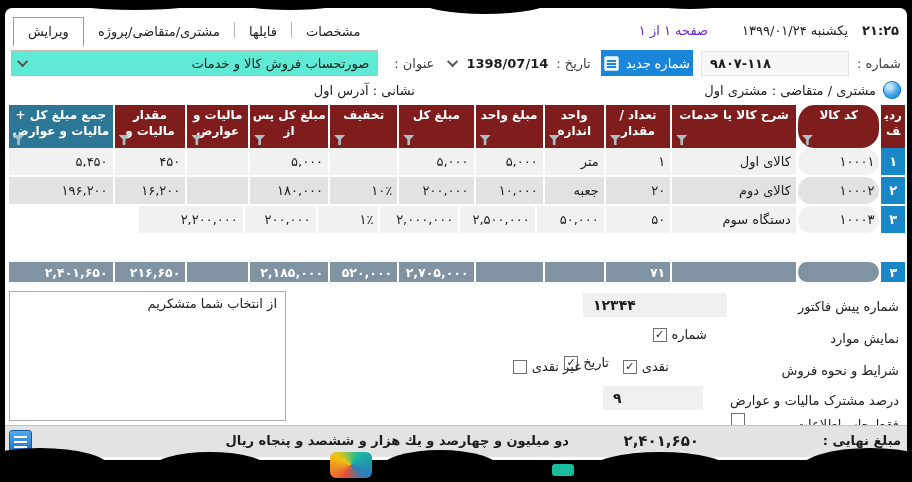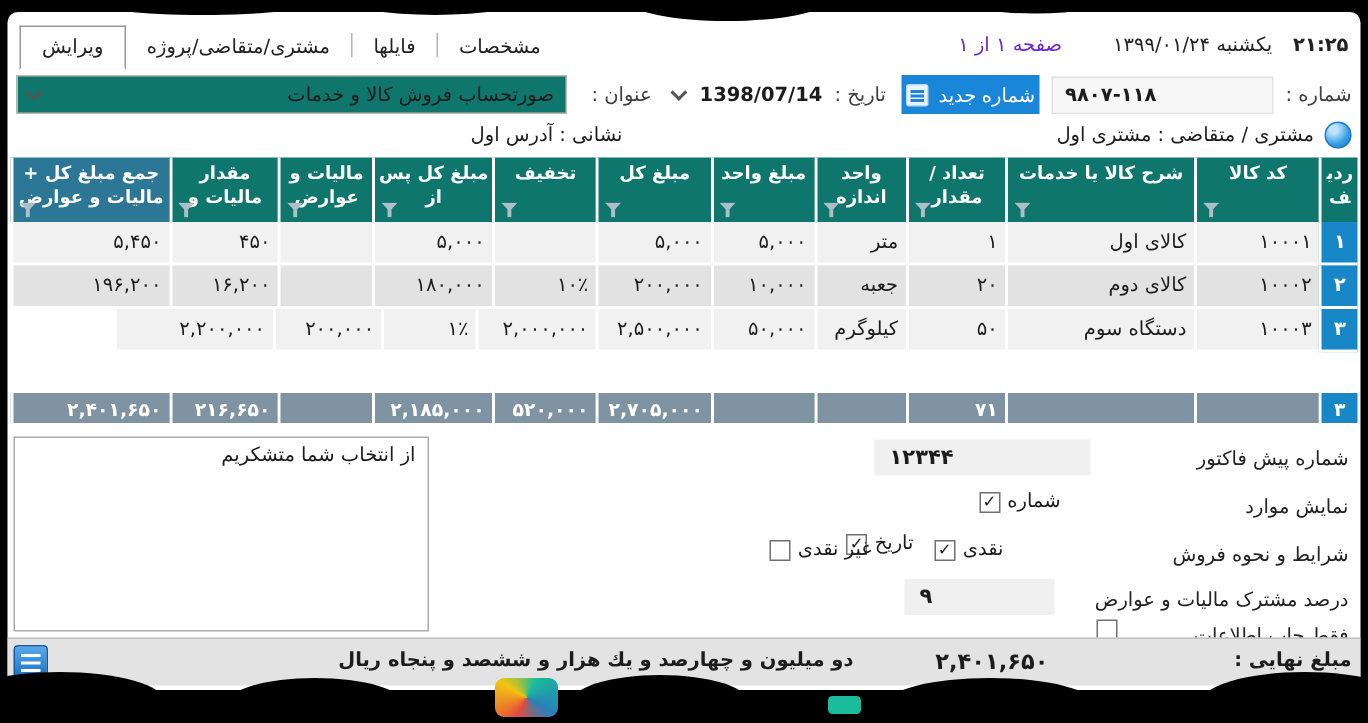--- a/index.html
+++ b/index.html
@@ -23,50 +23,50 @@
   .hdr-row2 { position:absolute; top:40px; right:6px; left:6px; height:30px; display:flex; align-items:center; }
   .lbl { white-space:nowrap; color:#404040; }
   .num-field { width:148px; height:25px; background:#f7f7f7; border:1px solid #e3e3e3; margin:0 8px; display:flex; align-items:center; justify-content:flex-end; padding:0 8px; font-weight:bold; }
   .btn-new { height:26px; background:#1a86d9; color:#fff; border:none; display:flex; align-items:center; gap:7px; padding:0 3px; cursor:pointer; font-size:13px; }
   .mini-form-icon { width:15px; height:15px; background:#eaf4fd; border:1px solid #bcd9f2; border-radius:2px;
      background-image:linear-gradient(#1a86d9 0 0),linear-gradient(#1a86d9 0 0),linear-gradient(#1a86d9 0 0);
      background-size:9px 2px,9px 2px,9px 2px; background-position:2px 3px,2px 6px,2px 9px; background-repeat:no-repeat; }
   .date-wrap { display:flex; align-items:center; margin:0 10px 0 16px; gap:8px; }
   .date-val { font-weight:bold; }
   .chev { width:8px; height:8px; border-left:2px solid #555; border-bottom:2px solid #555; transform:rotate(-45deg) translateY(-2px); display:inline-block; }
-  .combo { flex:1; height:26px; border:1px solid #c6b6ae; background:#0f766e; display:flex; align-items:center; margin-right:8px; padding:0 8px; }
+  .combo { flex:1; height:26px; border:1px solid #c6b6ae; background:#5eead4; display:flex; align-items:center; margin-right:8px; padding:0 8px; }
   .combo .combo-val { flex:1; text-align:right; }
 
   
   .hdr-row3 { position:absolute; top:73px; right:6px; left:6px; height:24px; }
   .customer { position:absolute; right:0; top:0; display:flex; align-items:center; gap:7px; }
   .cust-icon { width:18px; height:18px; border-radius:50%; background:radial-gradient(circle at 35% 30%, #bfe3fa 15%, #3aa0e8 55%, #1565c0); box-shadow:inset 0 0 0 1px #1e7ec9; }
   .address { position:absolute; right:486px; top:2px; }
 
   
   .grid { position:absolute; top:97px; left:2px; right:2px; height:177px; display:flex; flex-direction:column; }
   .thead { display:flex; height:43px; }
-  .th { background:#0f766e; color:#fff; font-weight:bold; font-size:12px; text-align:center; padding:3px 2px 2px; border-left:2px solid #fff; position:relative; line-height:1.3; overflow:hidden; }
+  .th { background:#7f1d1d; color:#fff; font-weight:bold; font-size:12px; text-align:center; padding:3px 2px 2px; border-left:2px solid #fff; position:relative; line-height:1.3; overflow:hidden; }
   .th:first-child { word-break:break-all; }
   .th.dark { background:#2c7796; }
   .funnel { position:absolute; left:4px; bottom:3px; width:11px; height:10px; background:#aebec6; clip-path:polygon(0 0,100% 0,62% 45%,62% 100%,38% 100%,38% 45%); }
   .tr { display:flex; height:29px; }
   .td { border-left:2px solid #fff; border-bottom:2px solid #fff; display:flex; align-items:center; padding:0 5px; overflow:hidden; white-space:nowrap; }
   .tr.odd .td { background:#f1f1f1; }
   .tr.even .td { background:#e2e2e2; }
   .td.shade { background-image:linear-gradient(rgba(0,0,0,.06),rgba(0,0,0,.06)); }
   .td.lite { background-image:linear-gradient(rgba(255,255,255,.6),rgba(255,255,255,.6)); }
   .td.num { justify-content:flex-end; direction:ltr; }
   .td.rownum { background:#1787c8 !important; color:#fff; font-weight:bold; justify-content:center; background-image:none; }
   .grid-filler { flex:1; background:#fff; }
   .totals { display:flex; height:20px; }
   .tot { background:#7f93a2; color:#fff; font-weight:bold; font-size:12.5px; border-left:2px solid #fff; display:flex; align-items:center; justify-content:flex-end; padding:0 5px; direction:ltr; overflow:hidden; }
   .tot.rows-count { background:#1787c8; justify-content:center; }
   
-  .c0{width:2.85%;} .c1{width:9.3%;} .c2{width:14%;} .c3{width:7.4%;} .c4{width:6.8%;} .c5{width:7.7%;}
+  .c0{width:2.85%;} .c1{width:9.3%;border-radius:18px;} .c2{width:14%;} .c3{width:7.4%;} .c4{width:6.8%;} .c5{width:7.7%;}
   .c6{width:8.5%;} .c7{width:7.7%;} .c8{width:8.9%;} .c9{width:7%;} .c10{width:8.1%;} .c11{width:11.75%;}
   .td.c2,.td.c4 { justify-content:flex-start; direction:rtl; }
 
   
   .bottom { position:absolute; top:277px; right:0; left:0; height:140px; }
   .notes { position:absolute; left:4px; top:6px; width:277px; height:130px; background:#fff; border:1px solid #ababab; padding:4px 8px; text-align:right; overflow:hidden; }
   .frow { position:absolute; right:8px; height:22px; display:flex; align-items:center; }
   .flabel { white-space:nowrap; color:#222; }
   .fval { position:absolute; height:24px; background:#f0f0f0; display:flex; align-items:center; justify-content:flex-end; padding:0 10px; font-weight:bold; font-size:14px; }
   .cbu { position:absolute; display:flex; direction:ltr; align-items:center; gap:5px; white-space:nowrap; }
@@ -191,21 +191,20 @@
       <div class="td c9 num lite"></div>
       <div class="td c10 num shade">۱۶,۲۰۰</div>
       <div class="td c11 num">۱۹۶,۲۰۰</div>
     </div>
 
     <div class="tr odd">
       <div class="td c0 rownum">۳</div>
       <div class="td c1 num">۱۰۰۰۳</div>
       <div class="td c2">دستگاه سوم</div>
       <div class="td c3 num">۵۰</div>
-      <div class="td c4">کیلوگرم</div>
       <div class="td c5 num">۵۰,۰۰۰</div>
       <div class="td c6 num shade">۲,۵۰۰,۰۰۰</div>
       <div class="td c8 num shade">۲,۰۰۰,۰۰۰</div>
       <div class="td c9 num lite">۱٪</div>
       <div class="td c10 num shade">۲۰۰,۰۰۰</div>
       <div class="td c11 num">۲,۲۰۰,۰۰۰</div>
     </div>
 
     <div class="grid-filler"></div>
 

